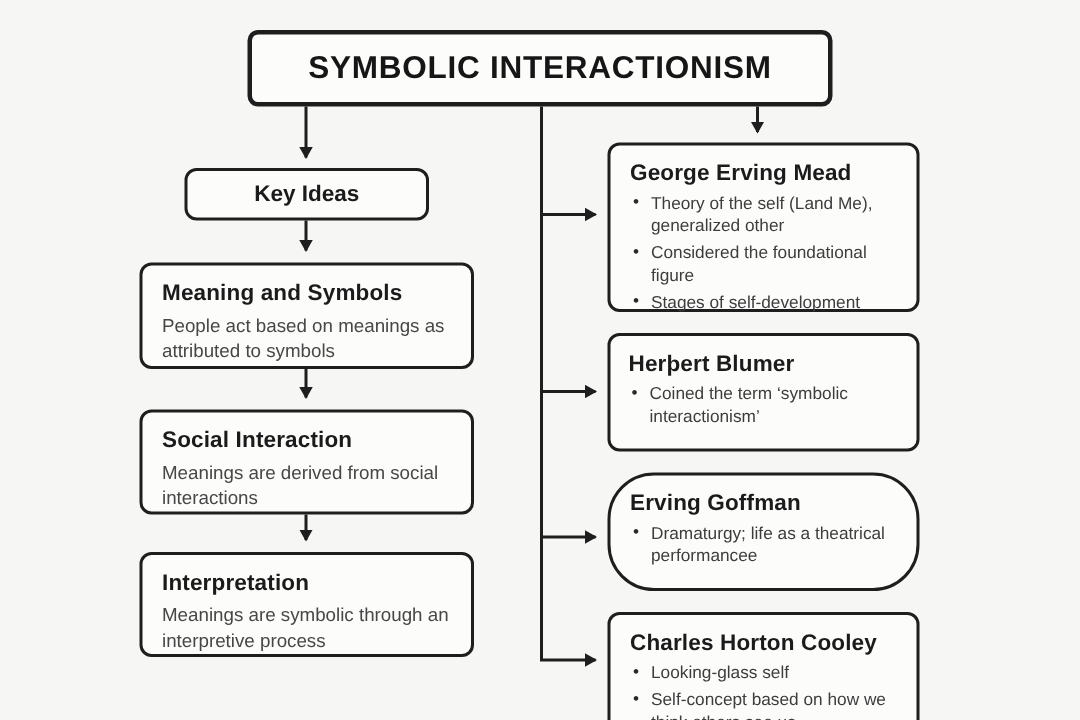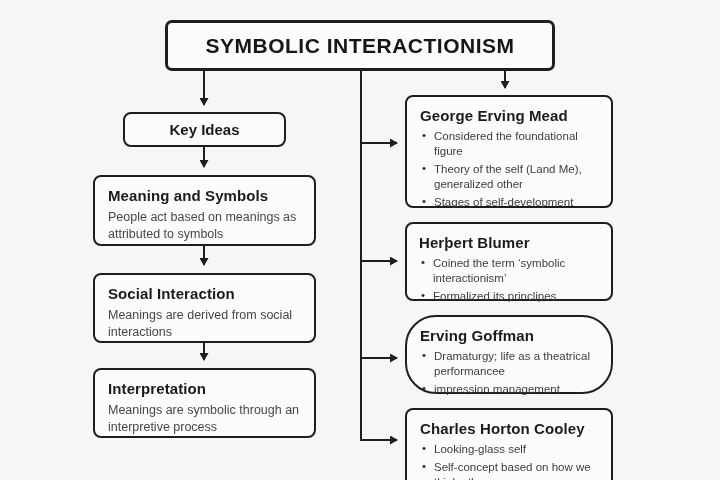--- a/index.html
+++ b/index.html
@@ -115,39 +115,37 @@
   </div>
 
   <div id="box-interp" class="node card">
     <h3>Interpretation</h3>
     <p>Meanings are symbolic through an interpretive process</p>
   </div>
 
   <div id="box-mead" class="node card">
     <h3>George Erving Mead</h3>
     <ul>
+      <li>Theory of the self (Land Me), generalized other</li>
       <li>Considered the foundational figure</li>
-      <li>Theory of the self (Land Me), generalized other</li>
       <li>Stages of self-development</li>
     </ul>
   </div>
 
   <div id="box-blumer" class="node card">
     <h3>Herþert Blumer</h3>
     <ul>
       <li>Coined the term ‘symbolic interactionism’</li>
-      <li>Formalized its princlipes</li>
     </ul>
   </div>
 
   <div id="box-goffman" class="node card">
     <h3>Erving Goffman</h3>
     <ul>
       <li>Dramaturgy; life as a theatrical performancee</li>
-      <li>impression management</li>
     </ul>
   </div>
 
   <div id="box-cooley" class="node card">
     <h3>Charles Horton Cooley</h3>
     <ul>
       <li>Looking-glass self</li>
       <li>Self-concept based on how we think others see us</li>
     </ul>
   </div>

